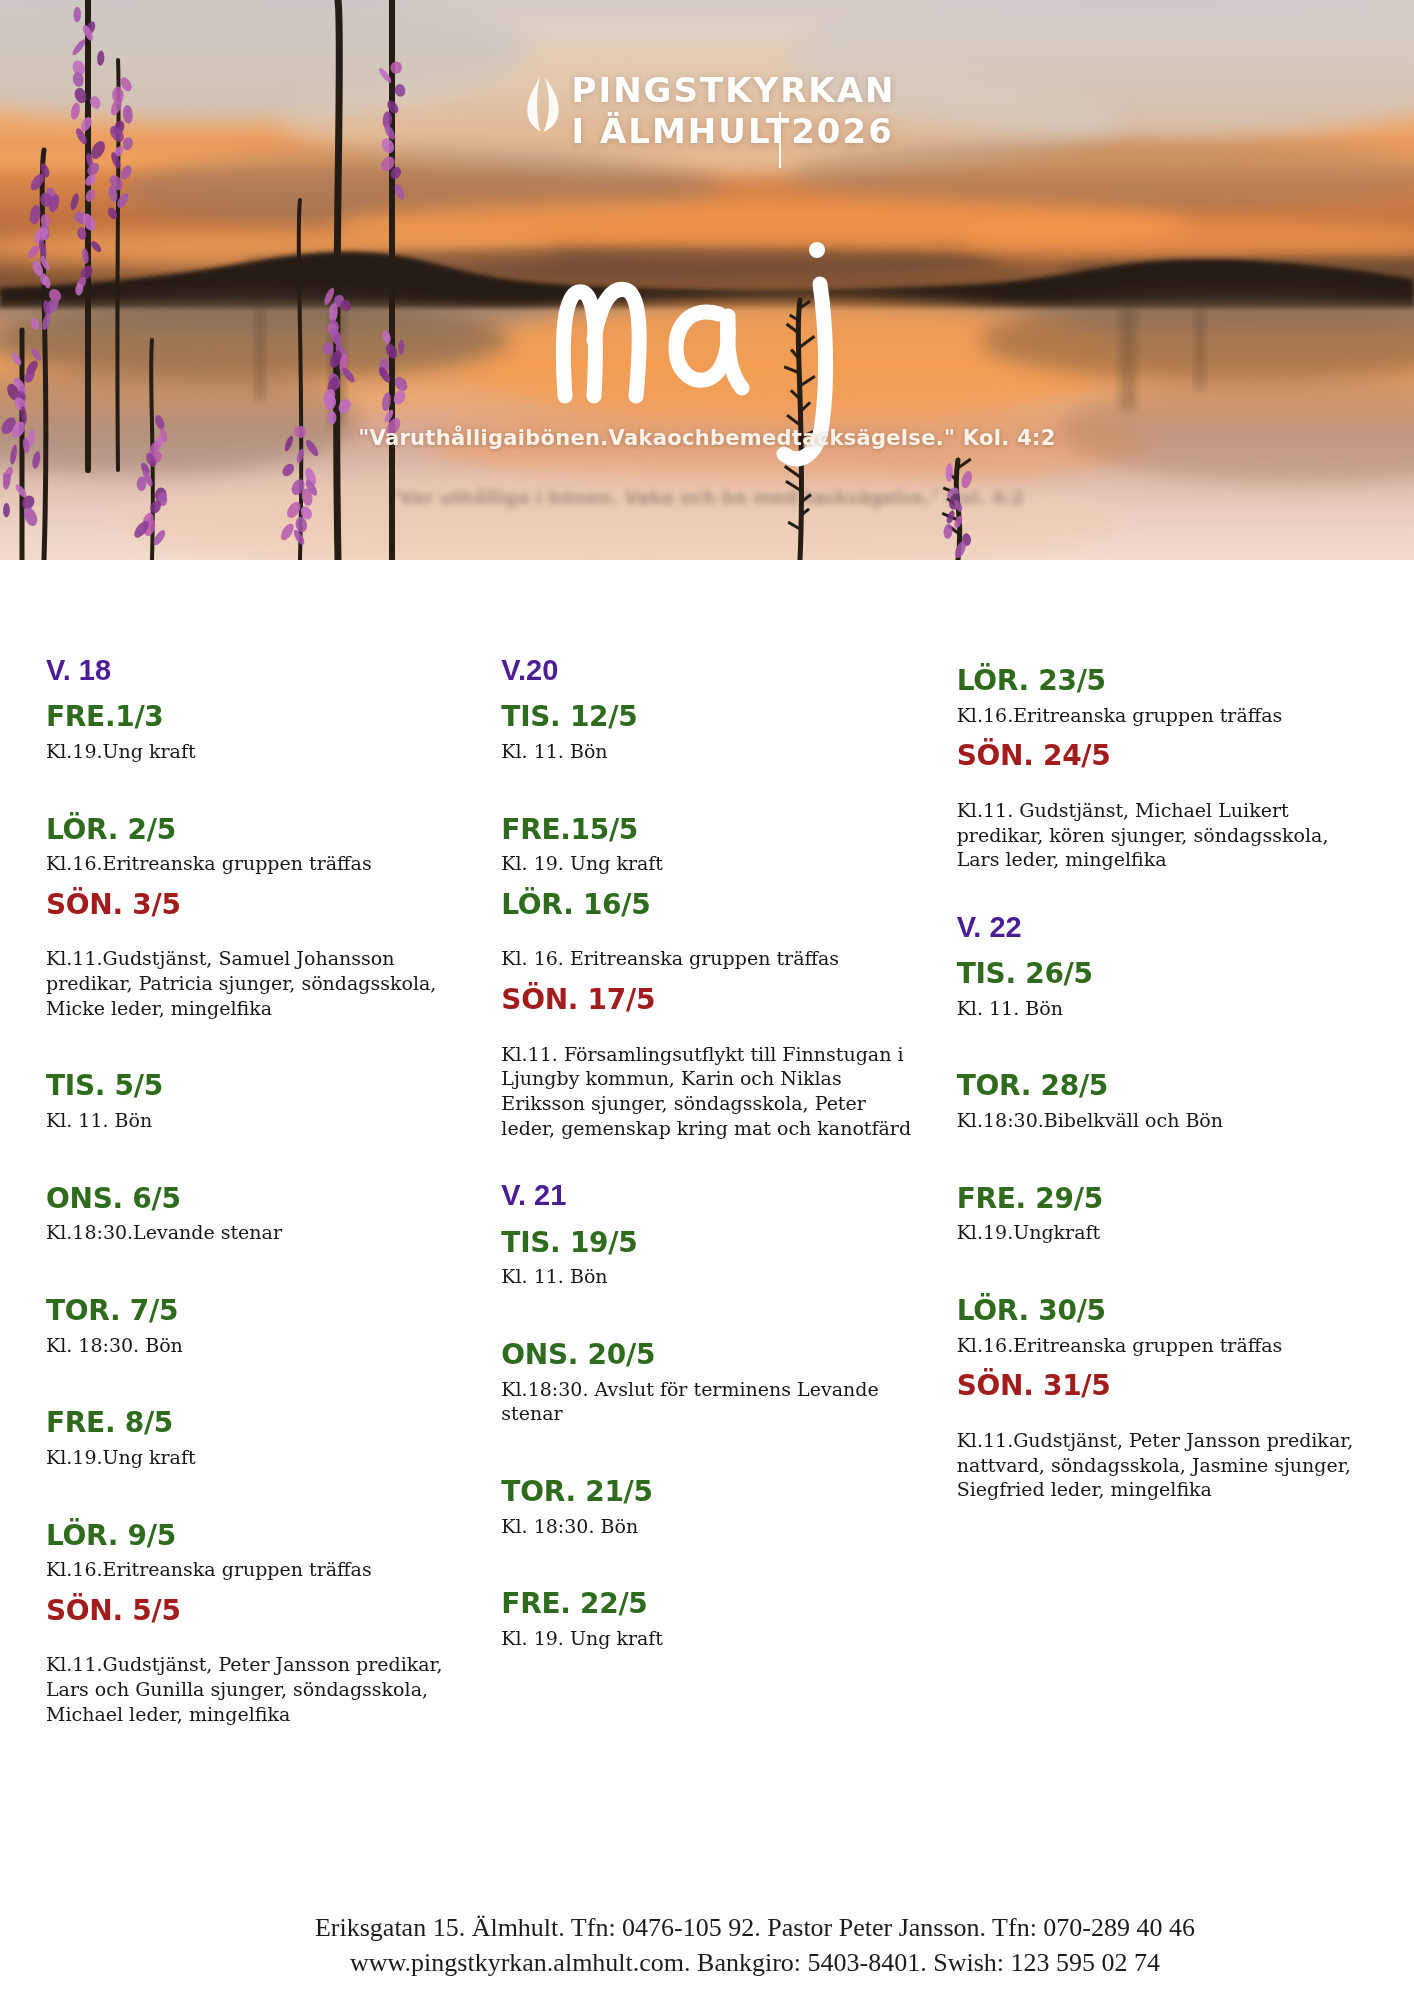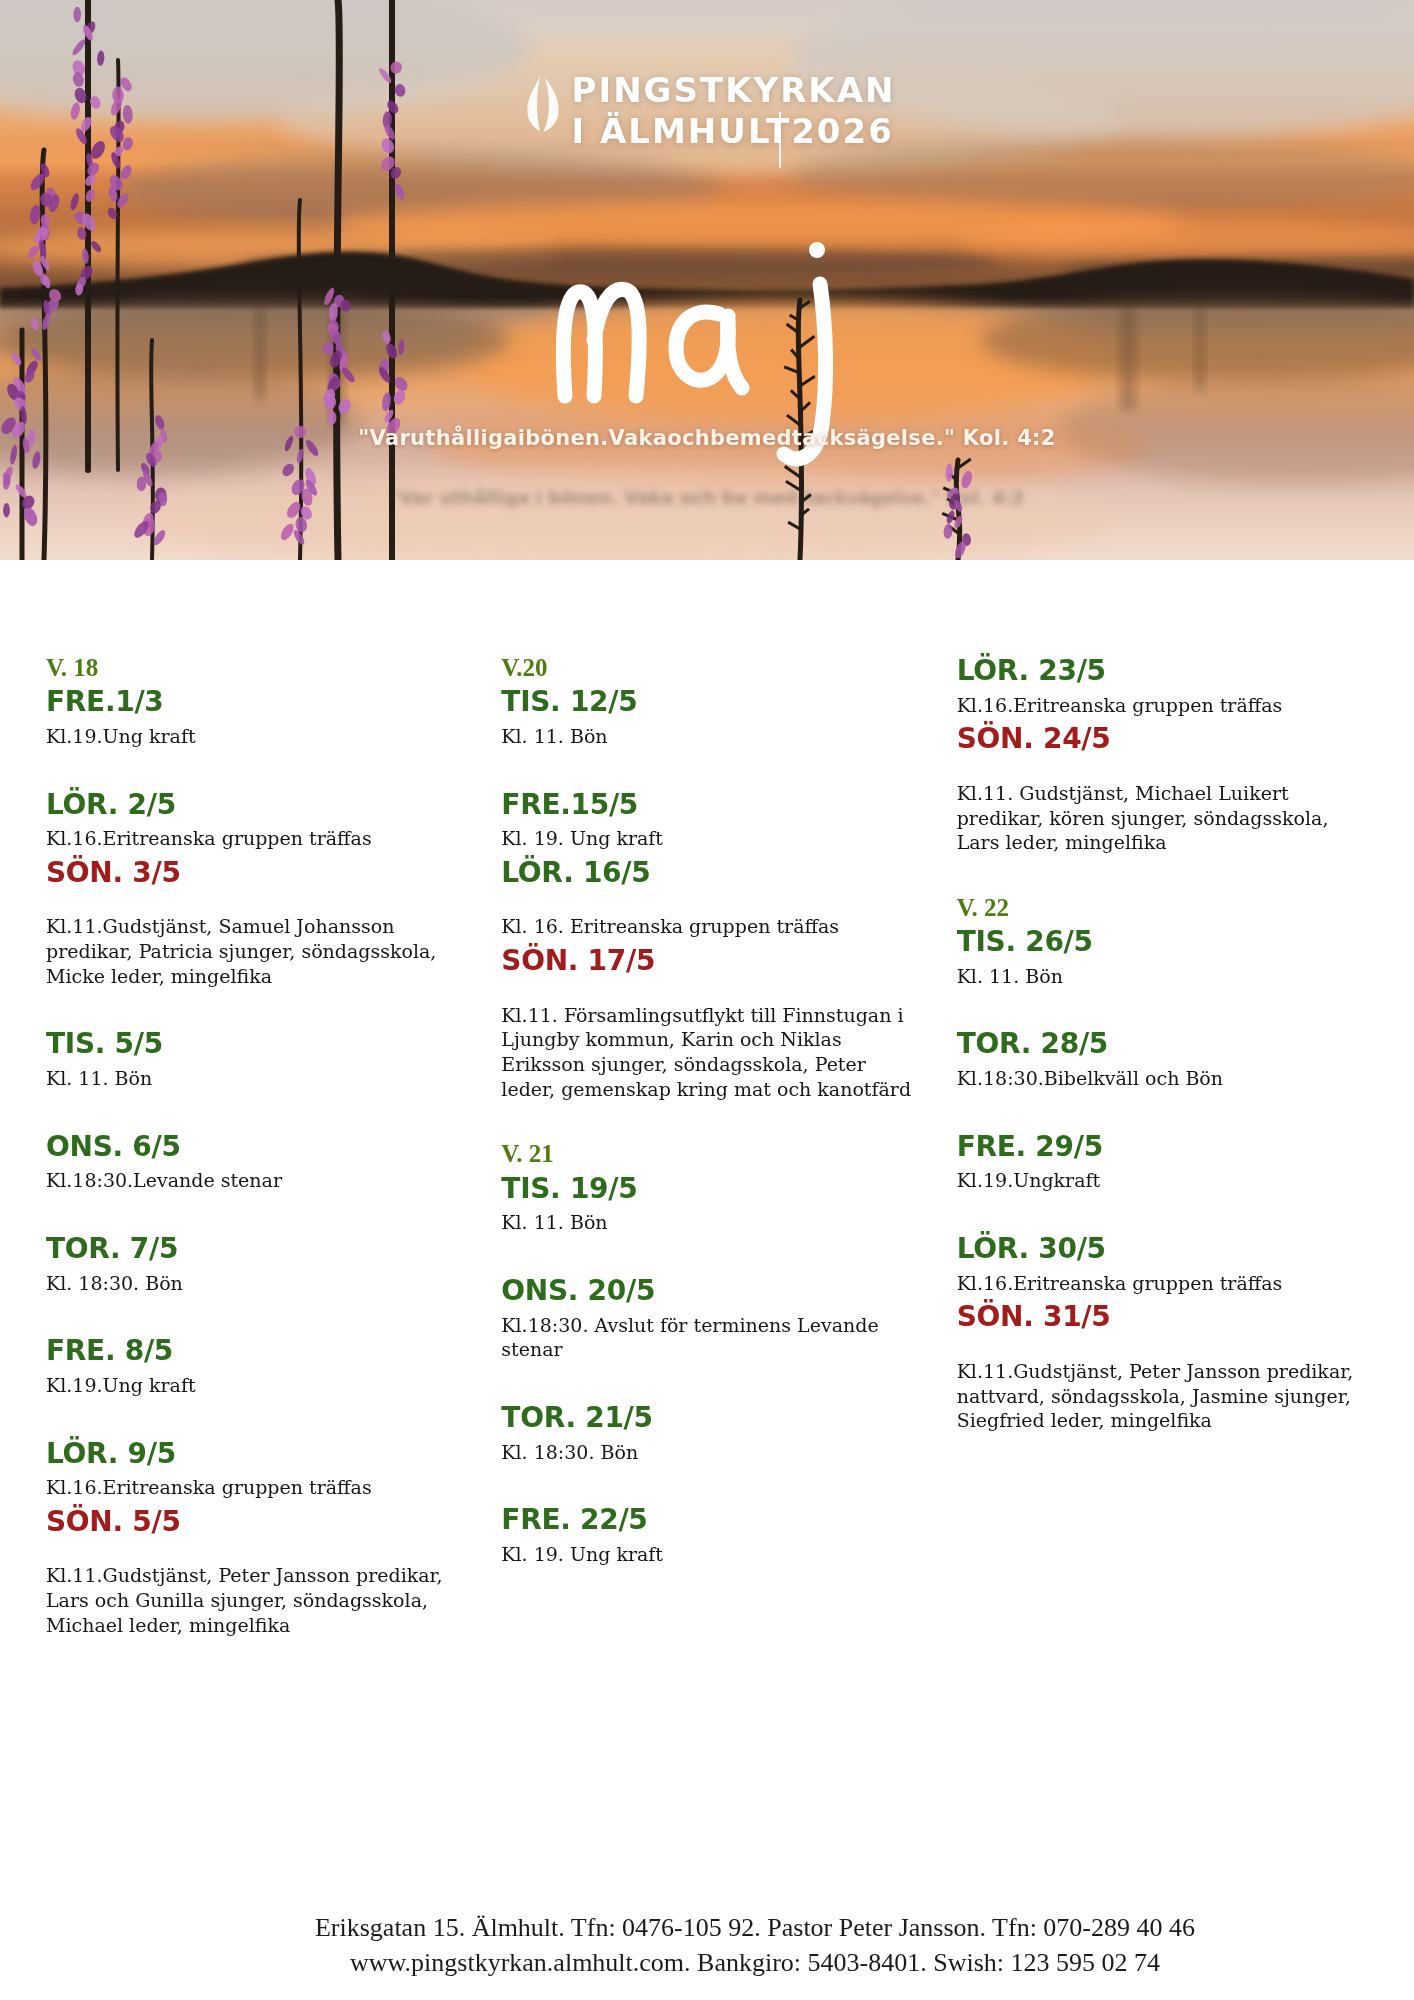--- a/index.html
+++ b/index.html
@@ -19,24 +19,24 @@
   .verse{position:absolute;top:426px;width:100%;text-align:center;color:#fbf3e9;
          font-family:"DejaVu Sans",sans-serif;font-weight:600;font-size:21px;
          letter-spacing:.3px;text-shadow:0 1px 4px rgba(80,50,25,.35);}
   .verse-shadow{position:absolute;top:487px;width:100%;text-align:center;color:#3c332b;
          font-family:"DejaVu Sans",sans-serif;font-weight:600;font-size:18px;
          opacity:.38;filter:blur(3px);}
   
   .calendar{position:absolute;top:560px;left:0;width:1414px;box-sizing:border-box;
             padding:92px 44px 0 46px;display:flex;gap:42px;}
   .col{flex:1;min-width:0;}
-  .week{font-size:25px;font-weight:bold;color:#4d7c0f;line-height:1.25;margin:0 0 2px 0;
-        font-family:Liberation Serif, serif;}
+  .week{font-size:29px;font-weight:bold;color:#4c1d95;line-height:1.25;margin:0 0 2px 0;
+        font-family:Liberation Sans, sans-serif;}
   .day{font-family:"DejaVu Sans",sans-serif;font-weight:800;font-size:28px;line-height:1.2;
-       letter-spacing:-.3px;margin:2px 0 5px 0;}
+       letter-spacing:-.3px;margin:12px 0 5px 0;}
   .day.green{color:var(--green,#2e6b1d);}
   .day.red{color:var(--red,#a31c1c);}
   .event{font-size:19px;color:#161616;line-height:1.3;margin:0 0 5px 0;
          font-family:"DejaVu Serif",serif;}
   .gap-m{height:32px;}
   .gap-s{height:20px;}
   
   .footer{position:absolute;bottom:20px;left:0;width:100%;text-align:center;color:#1b1b1b;
           font-family:"Liberation Serif",serif;font-size:26px;line-height:1.32;padding-left:48px;}
 </style>

